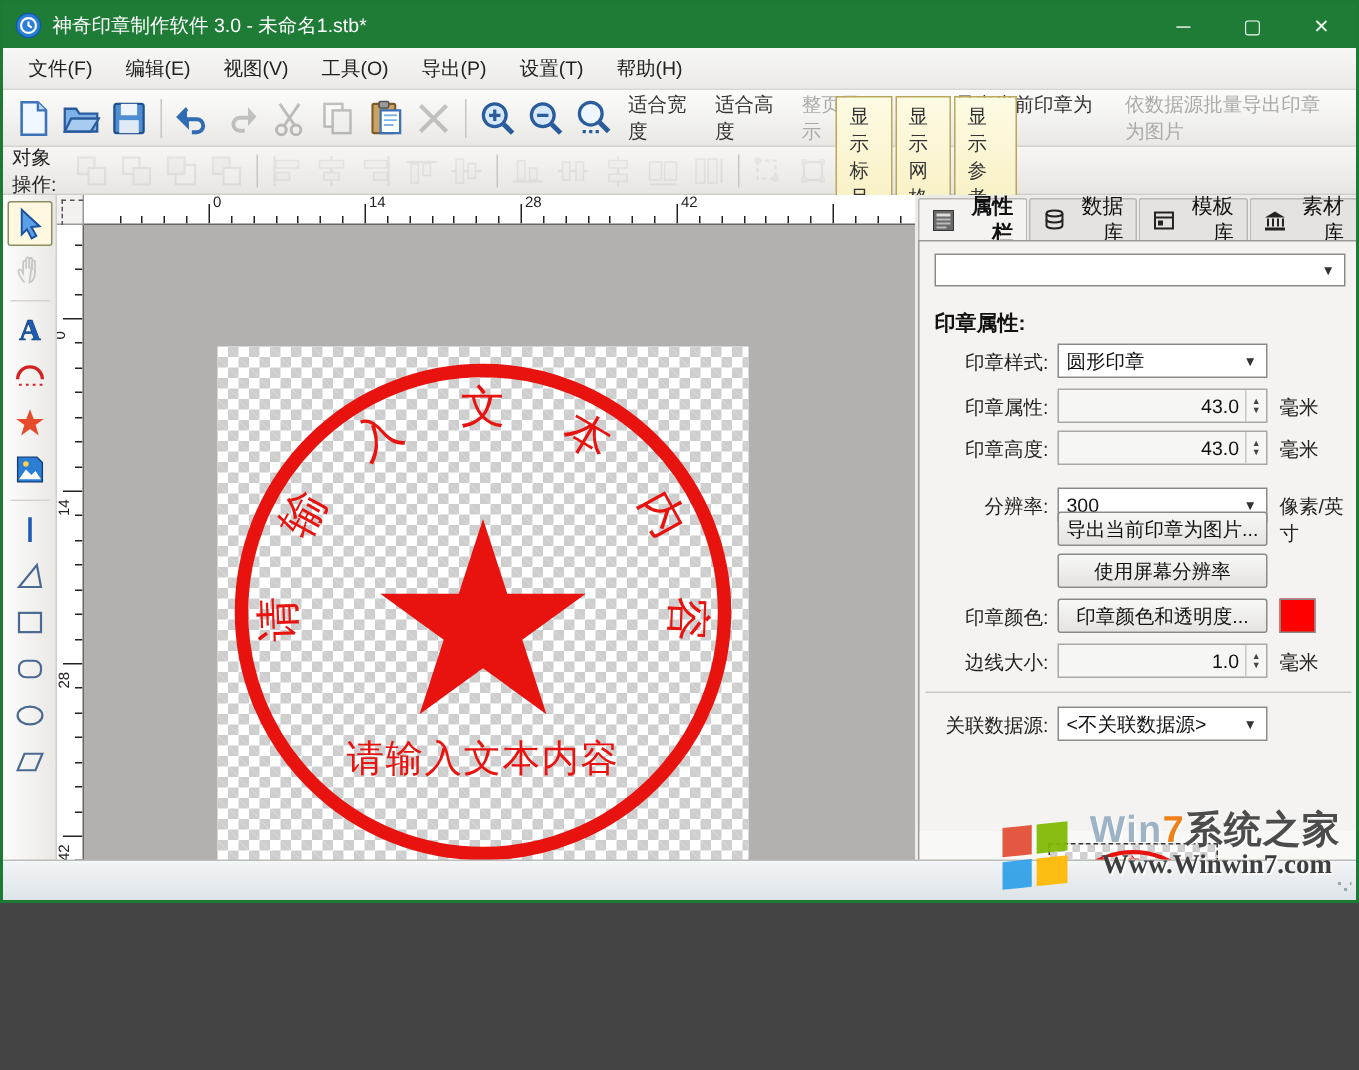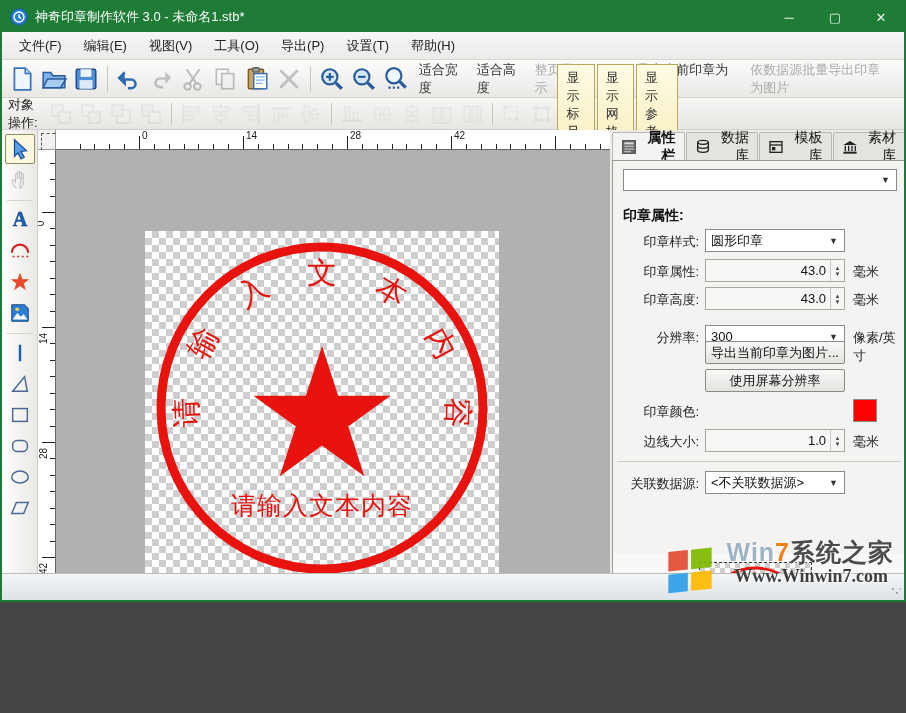--- a/index.html
+++ b/index.html
@@ -650,20 +650,23 @@
             </div>
         </div>
         <div class="frow" style="top:208px">
           <div class="fctrl">
               <button class="pbtn">使用屏幕分辨率</button>
             </div>
         </div>
 
         <div class="frow" style="top:238px">
           <span class="flabel">印章颜色:</span>
+          <div class="fctrl">
+              <button class="pbtn">印章颜色和透明度...</button>
+            </div>
           <span id="color-swatch" style="background: rgb(255, 0, 0);"></span>
         </div>
 
         <div class="frow" style="top:268px">
           <span class="flabel">边线大小:</span>
           <div class="fctrl">
               <div class="spin">
             <span class="val">1.0</span>
             <span class="arrows">▲<br>▼</span>
               </div>

